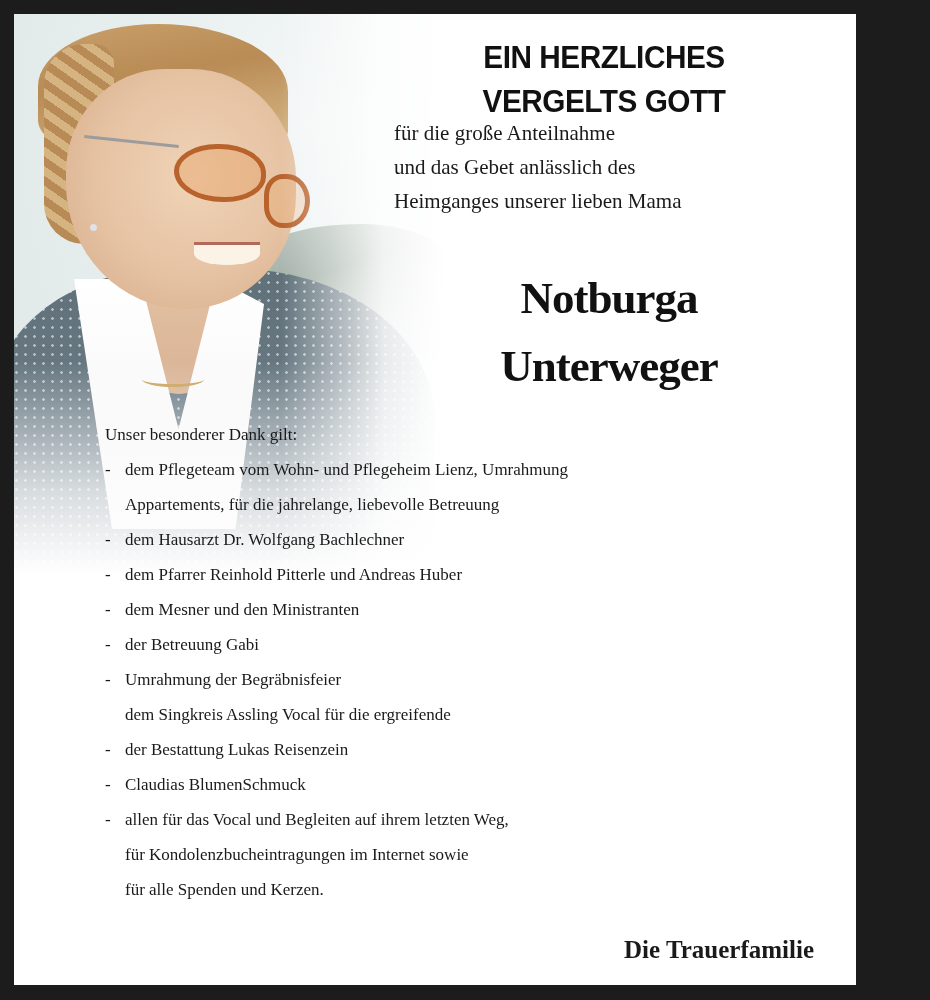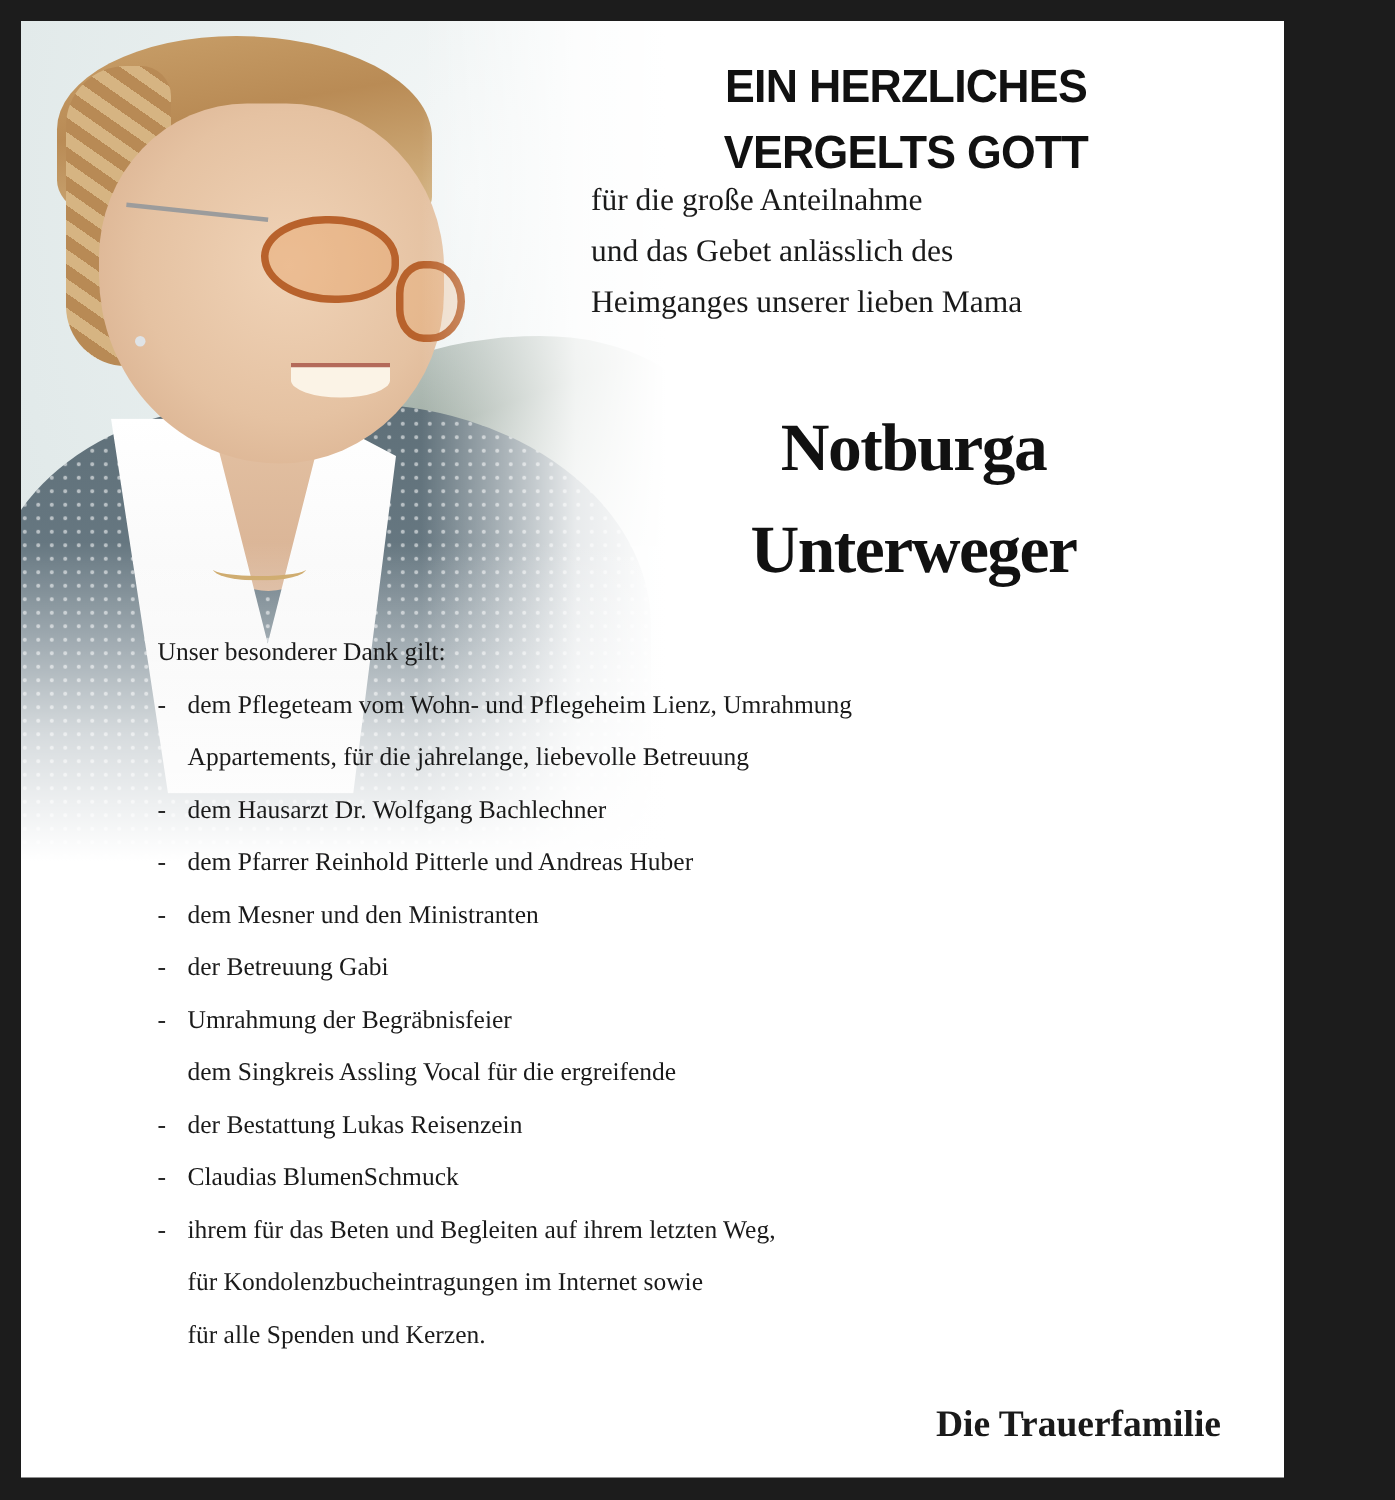--- a/index.html
+++ b/index.html
@@ -235,21 +235,21 @@
     </div>
     <div class="item">
       <span class="dash">-</span>
       <div class="lines">
         <div>Claudias BlumenSchmuck</div>
       </div>
     </div>
     <div class="item">
       <span class="dash">-</span>
       <div class="lines">
-        <div>ihrem für das Beten und Begleiten auf ihrem letzten Weg,</div>
+        <div>allen für das Vocal und Begleiten auf ihrem letzten Weg,</div>
         <div>für Kondolenzbucheintragungen im Internet sowie</div>
         <div>für alle Spenden und Kerzen.</div>
       </div>
     </div>
   </div>
 
   <div class="footer-right">Die Trauerfamilie</div>
 </div>
 
 </body></html>

